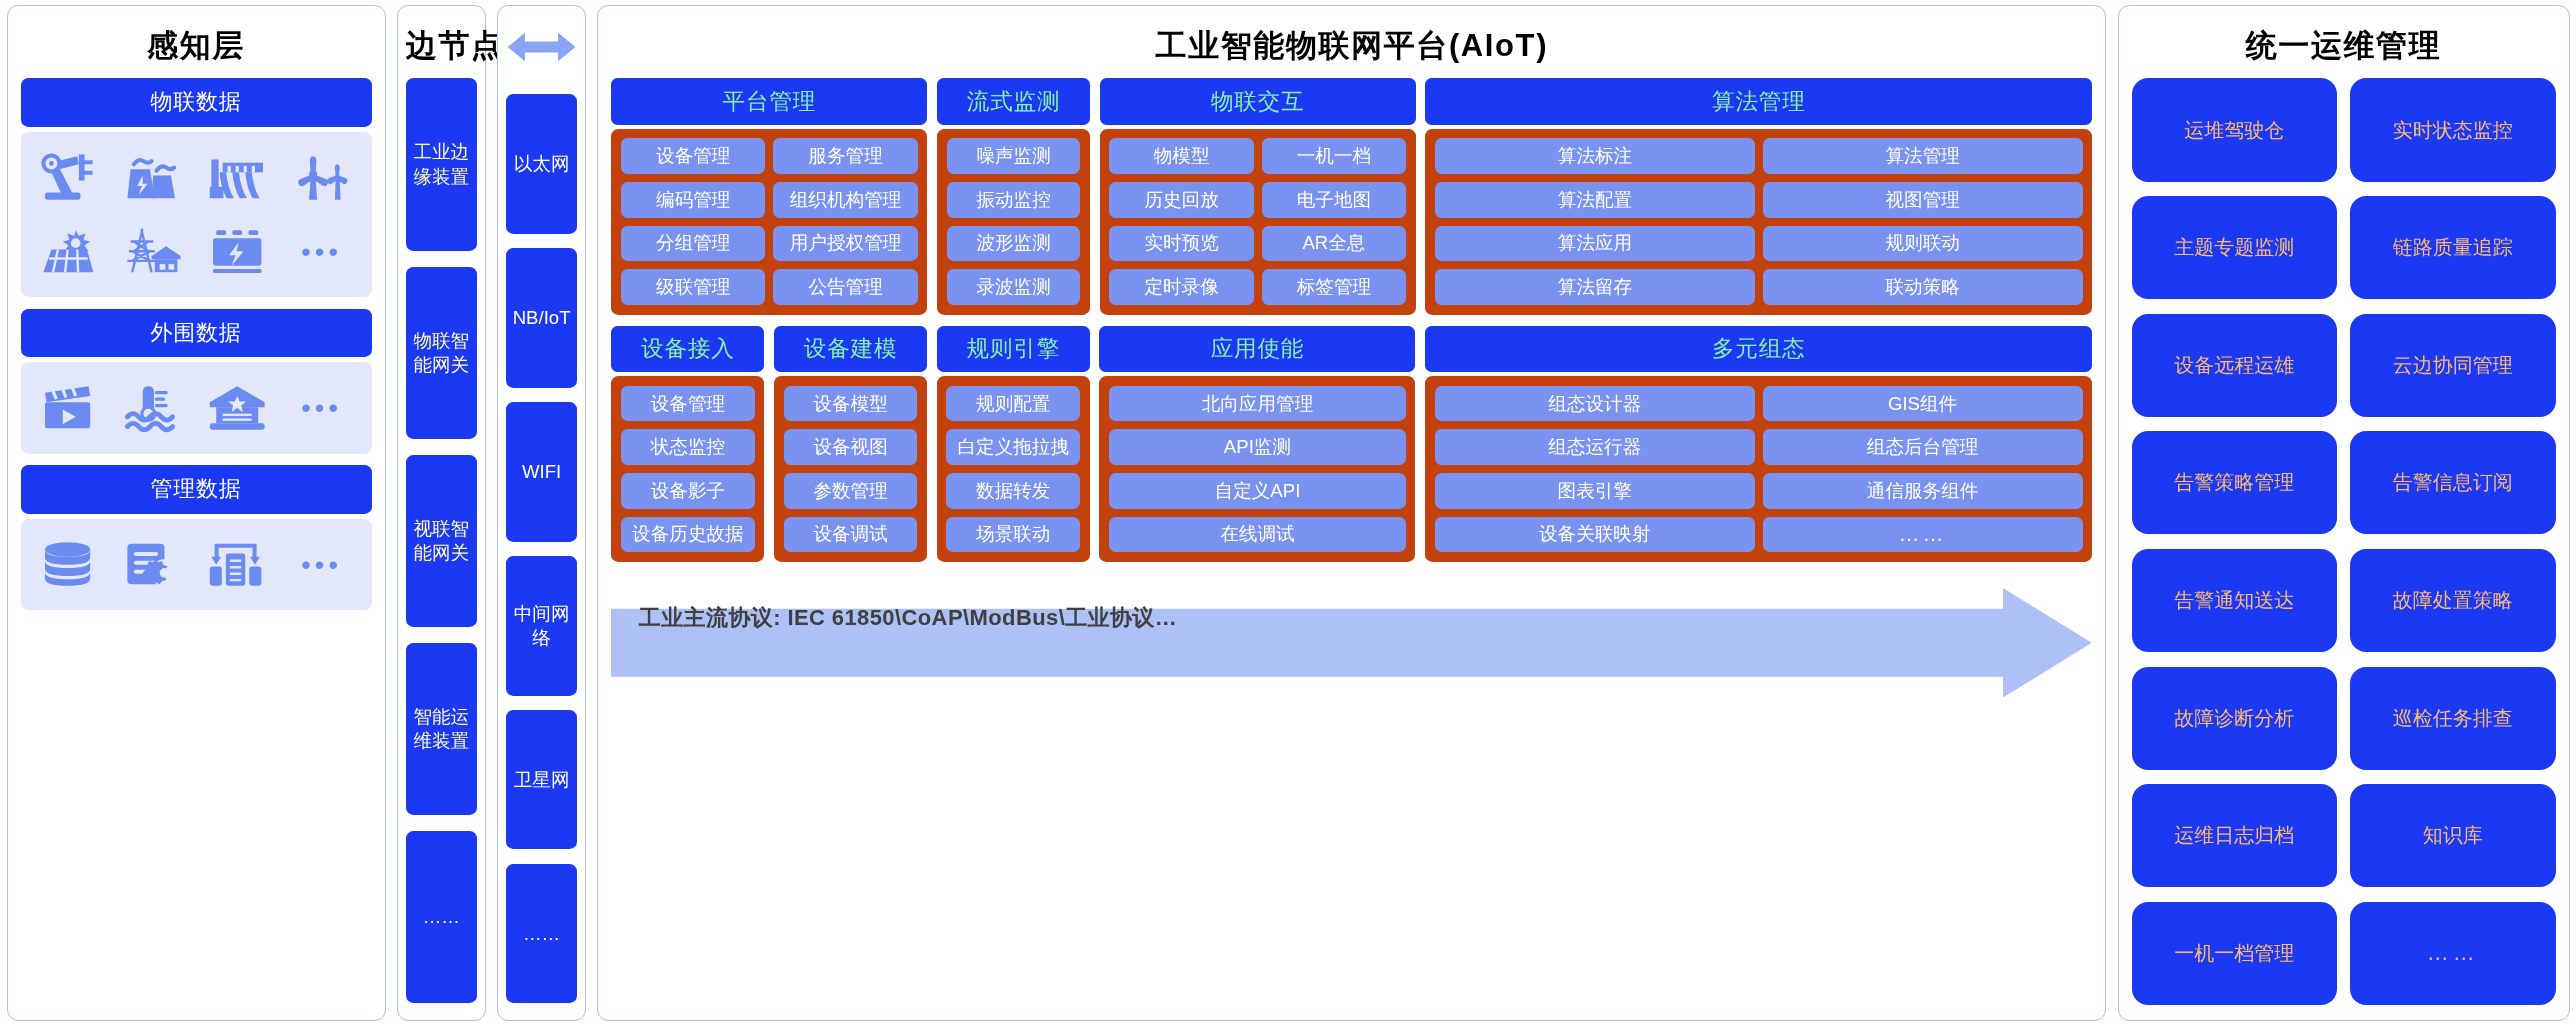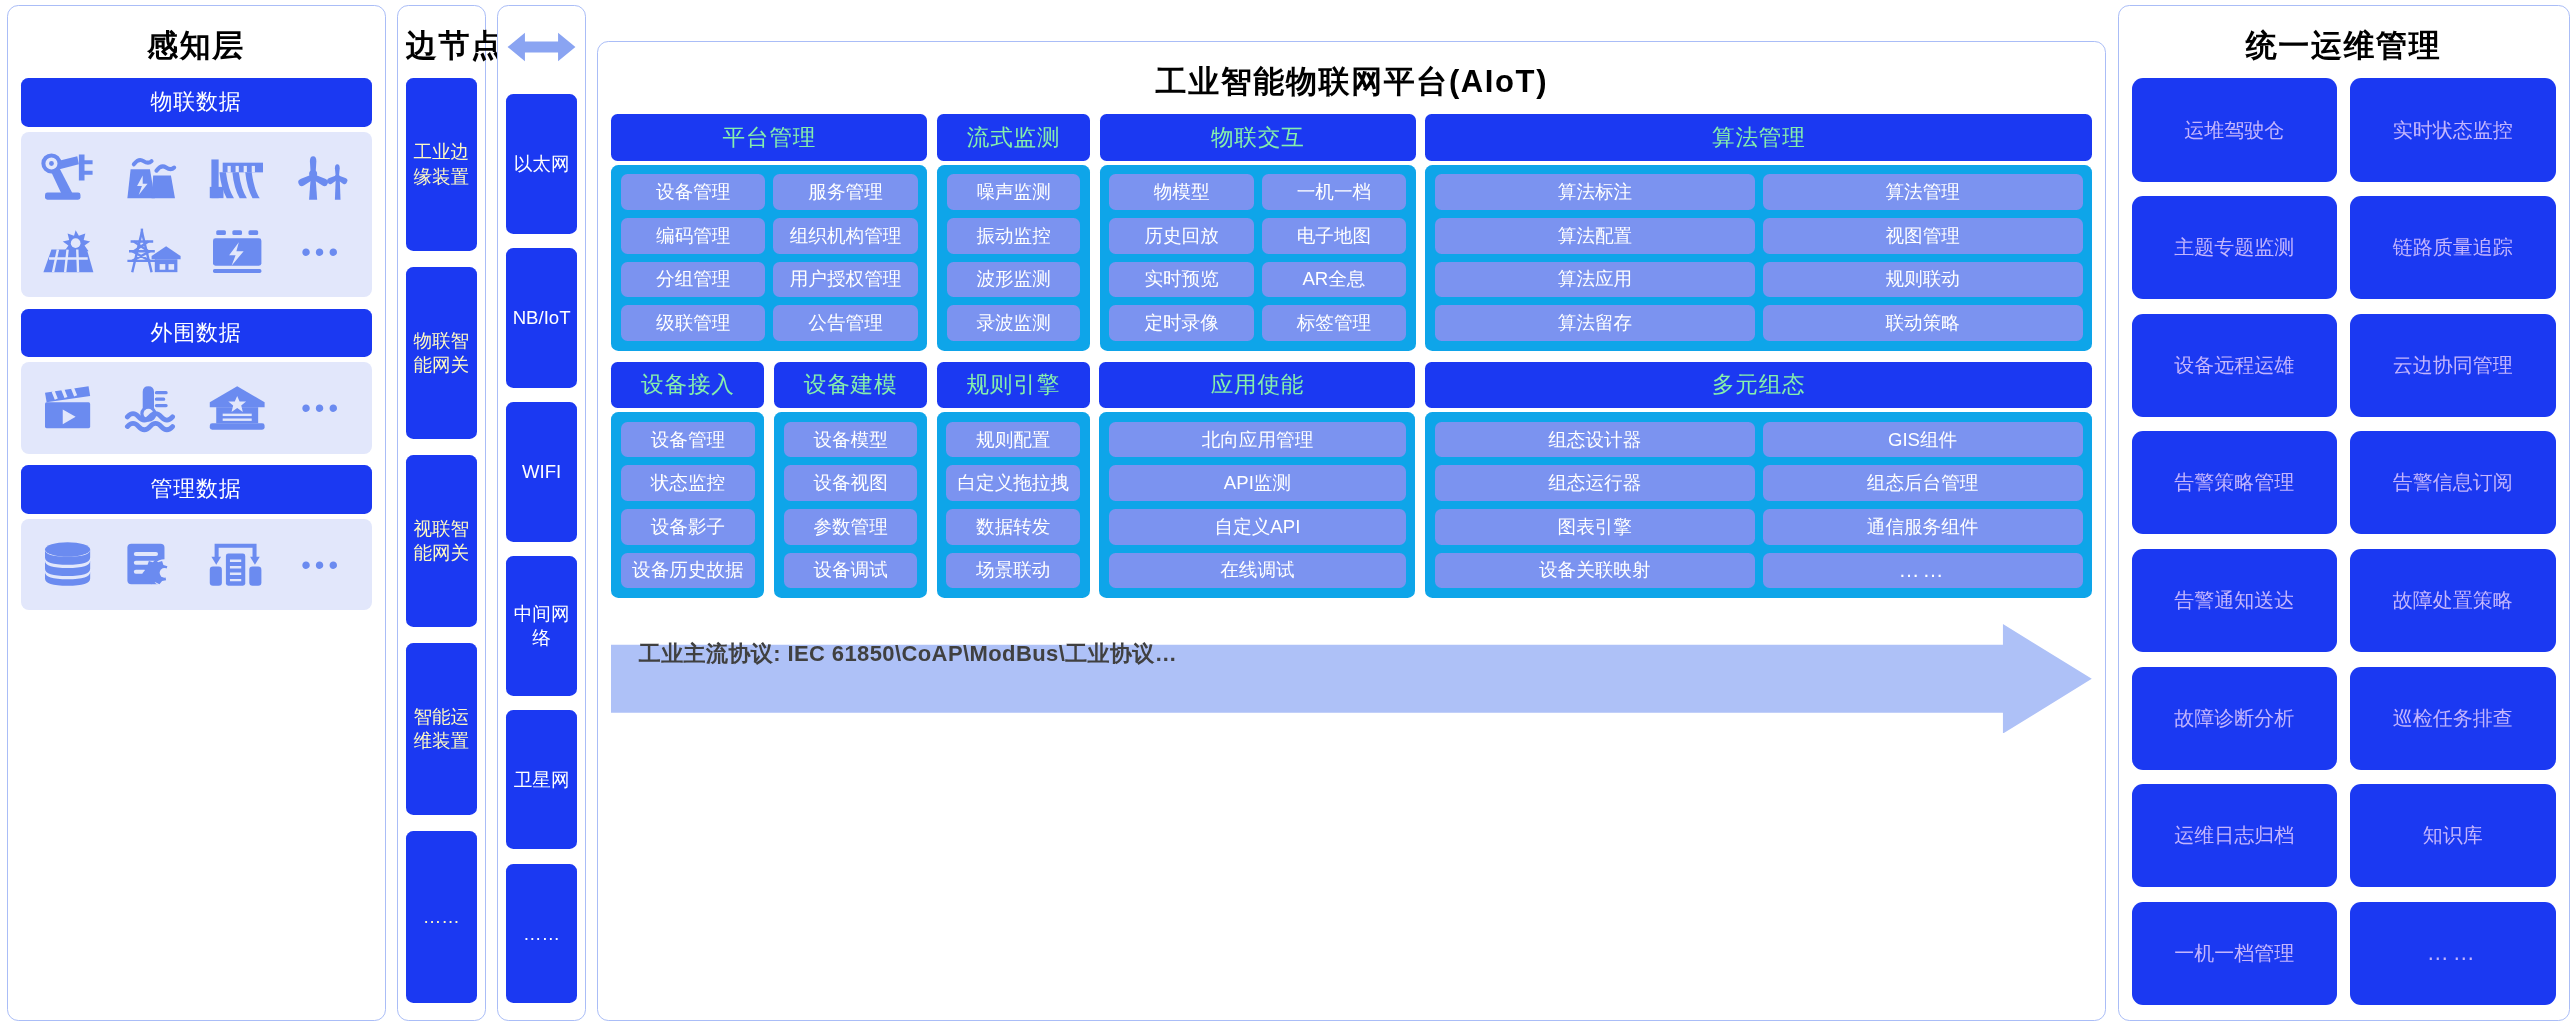--- a/index.html
+++ b/index.html
@@ -115,40 +115,40 @@
     text-align: center;
     display: flex;
     align-items: center;
     justify-content: center;
     flex: 1;
     padding: 6.5px 1.6px;
     word-break: break-all;
   }
 
   
-  .col-platform { flex: 1 1 auto; min-width: 0; position: relative; padding: 9.7px 13px 11.3px 13px; margin-top: 36px; }
+  .col-platform { flex: 1 1 auto; min-width: 0; position: relative; padding: 9.7px 13px 11.3px 13px; }
   .plat-rows { display: flex; flex-direction: column; gap: 11.3px; flex: 1; }
   .plat-row { display: flex; gap: 9.7px; }
   .plat-card {
     display: flex;
     flex-direction: column;
     min-width: 0;
   }
   .card-head {
     background: #1b39f2;
     color: #86efac;
     font-size: 22.6px;
     text-align: center;
     border-radius: 6.5px;
     padding: 7.3px 0 8px 0;
     letter-spacing: 0.8px;
     white-space: nowrap;
   }
   .card-body {
-    background: #0ea5e9;
+    background: #c2410c;
     border-radius: 7.3px;
     margin-top: 4px;
     flex: 1;
     display: grid;
     gap: 8px;
     padding: 9.7px 9.7px;
   }
   .card-body.cols1 { grid-template-columns: 1fr; }
   .card-body.cols2 { grid-template-columns: 1fr 1fr; }
   .tile {
@@ -192,22 +192,22 @@
   .col-ops { width: 452px; flex: 0 0 452px; }
   .ops-grid {
     display: grid;
     grid-template-columns: 1fr 1fr;
     gap: 14.5px 13px;
     flex: 1;
     padding-bottom: 1.6px;
   }
   .ops-chip {
     background: #1b39f2;
-    color: #c4b5fd;
-    border-radius: 11px;
+    color: #fdba74;
+    border-radius: 16px;
     font-size: 20px;
     display: flex;
     align-items: center;
     justify-content: center;
     text-align: right;
     white-space: nowrap;
     padding: 4.8px 3.2px;
   }
   .ops-chip.dots { letter-spacing: 4px; font-size: 22px; }
 </style>

